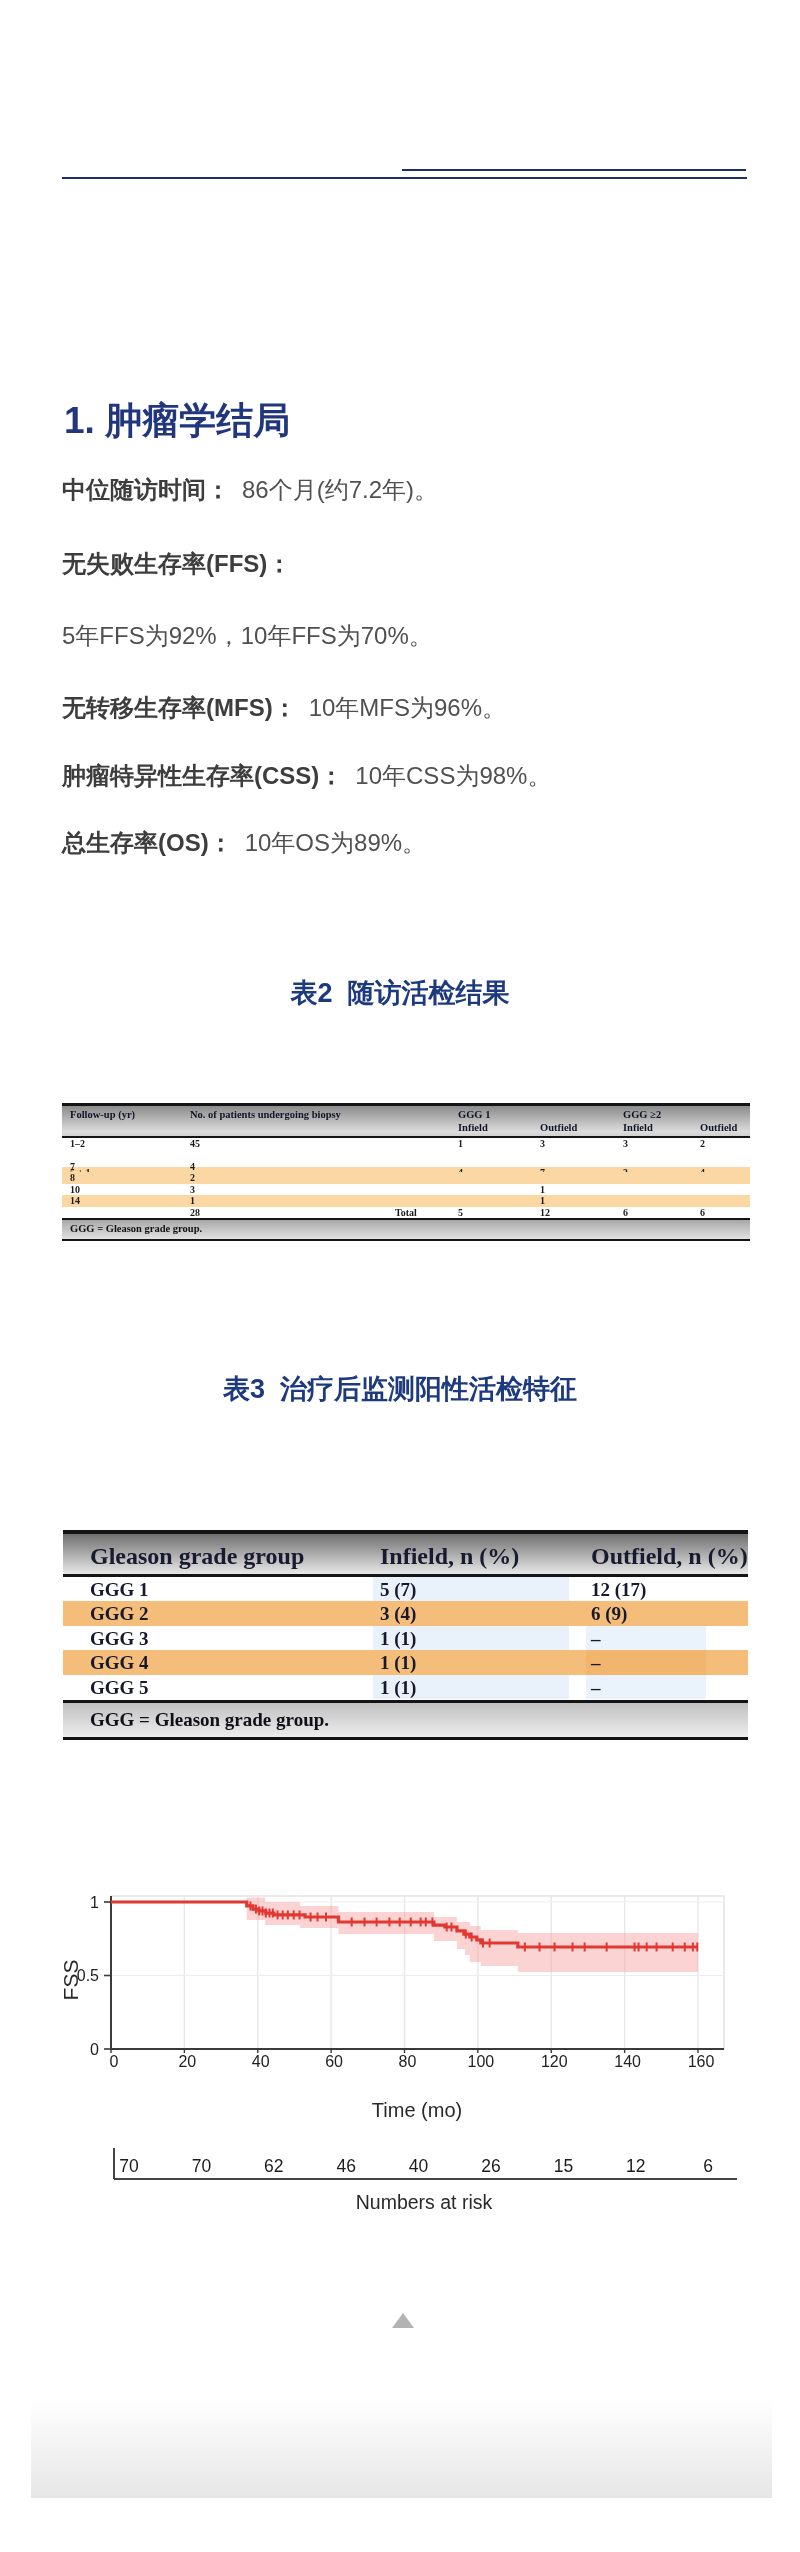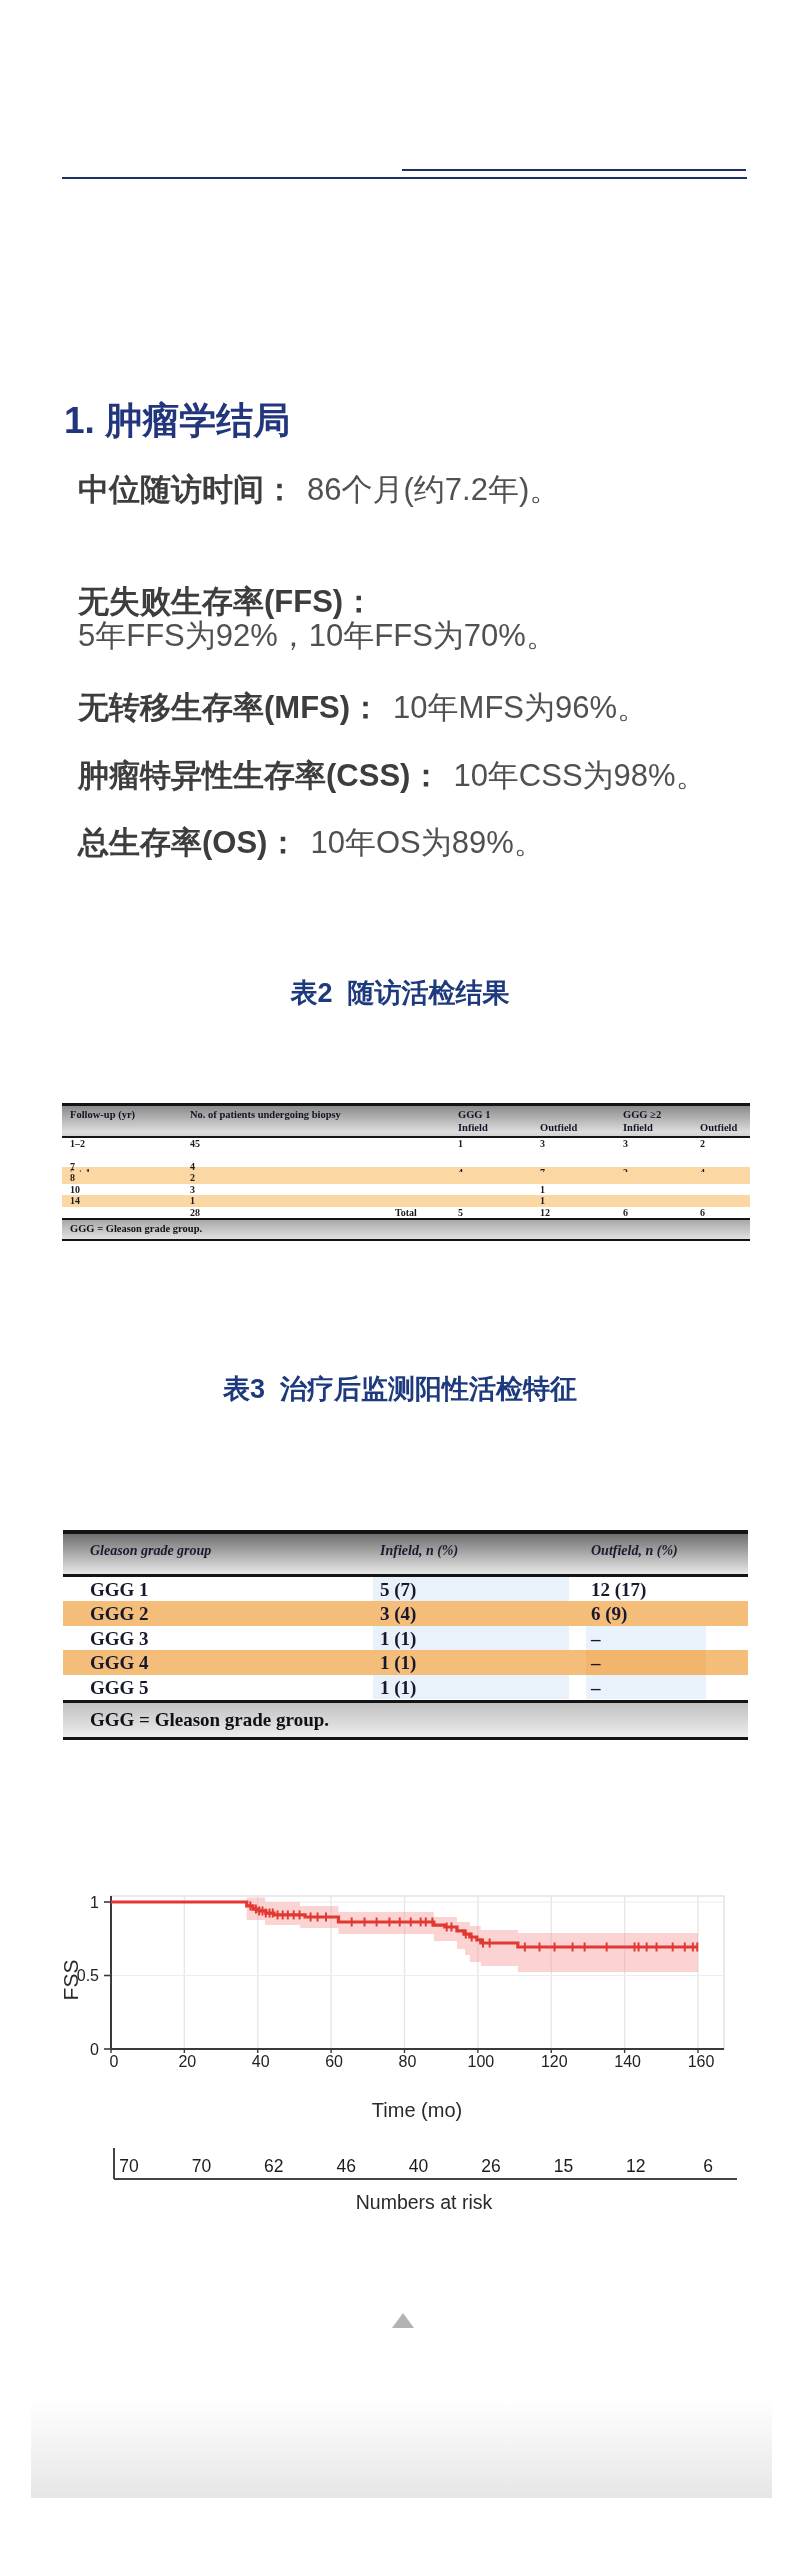--- a/index.html
+++ b/index.html
@@ -14,21 +14,21 @@
           border-top-right-radius:66px 86px;}
   #banner-title{left:38px;top:22px;font-size:38px;font-weight:700;color:#ffffff;letter-spacing:6px;}
   #line-a{left:402px;top:169px;width:344px;height:2px;background:#1c2f66;}
   #line-b{left:62px;top:177px;width:685px;height:2px;background:#1c2f66;}
   #research-row{left:420px;top:200px;width:340px;height:54px;display:flex;align-items:center;justify-content:flex-end;gap:18px;}
   #research-label{font-family:"Liberation Serif",serif;font-weight:700;font-size:44px;color:#6e89c1;letter-spacing:3px;}
   #research-arrow{width:0;height:0;border-left:15px solid #16275b;border-top:10px solid transparent;border-bottom:10px solid transparent;}
 
   
   #section-heading{left:64px;top:396px;font-size:37px;font-weight:700;color:#22367d;}
-  .para{left:78px;width:710px;font-size:31px;line-height:34px;}
+  .para{left:62px;width:710px;font-size:24px;line-height:34px;}
   .para .lbl{font-weight:700;color:#3d3d3d;margin-right:12px;white-space:pre;}
   .para .val{color:#505050;white-space:pre;}
 
   
   .tbl-caption{left:0;width:800px;text-align:center;font-size:27px;font-weight:700;color:#1e3a7e;}
 
   
   #table2{left:62px;top:1103px;width:688px;height:138px;font-family:"Liberation Serif",serif;color:#14152a;}
   #t2-topline{left:0;top:0;width:688px;height:2.5px;background:#141414;}
   #t2-header{left:0;top:2.5px;width:688px;height:30px;background:linear-gradient(180deg,#8b8b8b 0%,#dcdcdc 85%,#d2d2d2 100%);}
@@ -39,21 +39,21 @@
   .t2c{position:absolute;top:0;font-size:10px;font-weight:700;color:#1c1c1c;line-height:11.5px;}
   #t2-bdiv{left:0;top:115px;width:688px;height:2px;background:#141414;}
   #t2-footer{left:0;top:117px;width:688px;height:18.5px;background:linear-gradient(180deg,#a8a8a8 0%,#e2e2e2 100%);}
   #t2-footnote{position:absolute;left:8px;top:3px;font-size:10.5px;font-weight:700;color:#101010;}
   #t2-bottomline{left:0;top:135.5px;width:688px;height:2.5px;background:#141414;}
 
   
   #table3{left:63px;top:1530px;width:685px;height:210px;font-family:"Liberation Serif",serif;color:#14152a;}
   #t3-topline{left:0;top:0;width:685px;height:4px;background:#141414;}
   #t3-header{left:0;top:4px;width:685px;height:40px;background:linear-gradient(180deg,#6f6f6f 0%,#e8e8e8 100%);}
-  .t3h{position:absolute;top:9px;font-size:14px;font-weight:700;color:#181a30;font-style:italic;}
+  .t3h{position:absolute;top:9px;font-size:24px;font-weight:700;color:#181a30;}
   #t3-hdiv{left:0;top:44px;width:685px;height:2.5px;background:#141414;}
   .t3-row{position:absolute;left:0;width:685px;height:24.6px;}
   .t3-row.orange{background:#f5bd7a;}
   .t3c{position:absolute;top:2px;font-size:19px;font-weight:700;color:#16182e;z-index:2;}
   .t3-tint{position:absolute;top:0;height:100%;z-index:1;}
   #t3-bdiv{left:0;top:169.5px;width:685px;height:3px;background:#141414;}
   #t3-footer{left:0;top:172.5px;width:685px;height:34px;background:linear-gradient(180deg,#c0c0c0 0%,#ededed 100%);}
   #t3-footnote{position:absolute;left:27px;top:6px;font-size:19px;font-weight:700;color:#101018;}
   #t3-bottomline{left:0;top:206.5px;width:685px;height:3.5px;background:#141414;}
 
@@ -69,21 +69,21 @@
 <div id="canvas">
 
   <div id="line-a" class="abs"></div>
   <div id="line-b" class="abs"></div>
 
 
   <div id="section-heading" class="abs">1. 肿瘤学结局</div>
 
   <div id="paragraphs">
       <div class="abs para" style="top: 473px;"><span class="lbl">中位随访时间：</span><span class="val">86个月(约7.2年)。</span></div>
-      <div class="abs para" style="top: 547px; margin-top: 38px;"><span class="lbl">无失败生存率(FFS)：</span></div>
+      <div class="abs para" style="top: 547px;"><span class="lbl">无失败生存率(FFS)：</span></div>
       <div class="abs para" style="top: 619px;"><span class="val">5年FFS为92%，10年FFS为70%。</span></div>
       <div class="abs para" style="top: 691px;"><span class="lbl">无转移生存率(MFS)：</span><span class="val">10年MFS为96%。</span></div>
       <div class="abs para" style="top: 759px;"><span class="lbl">肿瘤特异性生存率(CSS)：</span><span class="val">10年CSS为98%。</span></div>
       <div class="abs para" style="top: 826px;"><span class="lbl">总生存率(OS)：</span><span class="val">10年OS为89%。</span></div>
     </div>
 
   <div class="abs tbl-caption pre" style="top:975px;">表2  随访活检结果</div>
   <div id="table2" class="abs">
     <div id="t2-topline" class="abs"></div>
     <div id="t2-header" class="abs">

